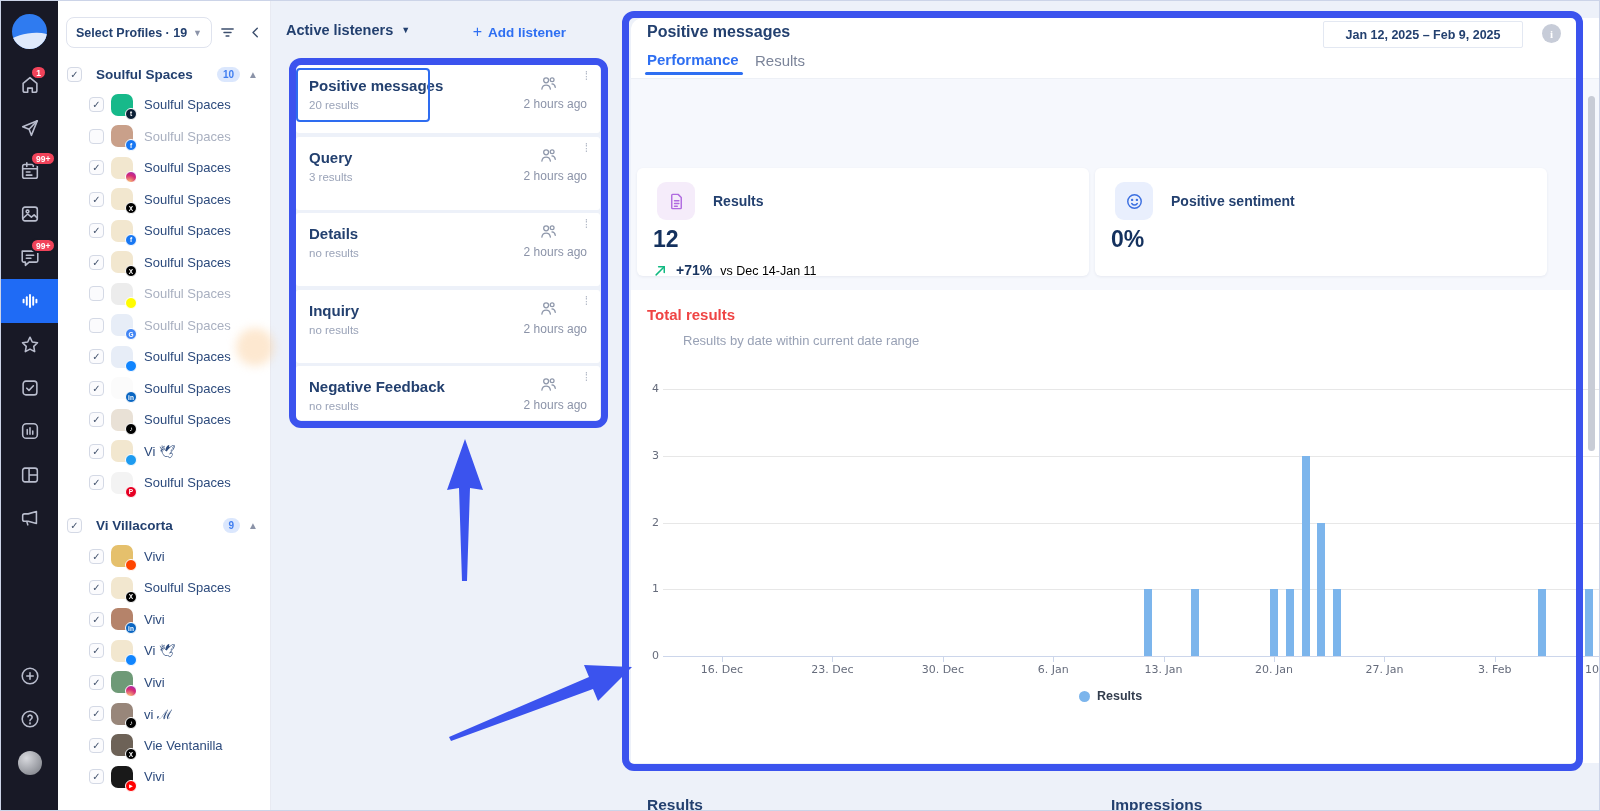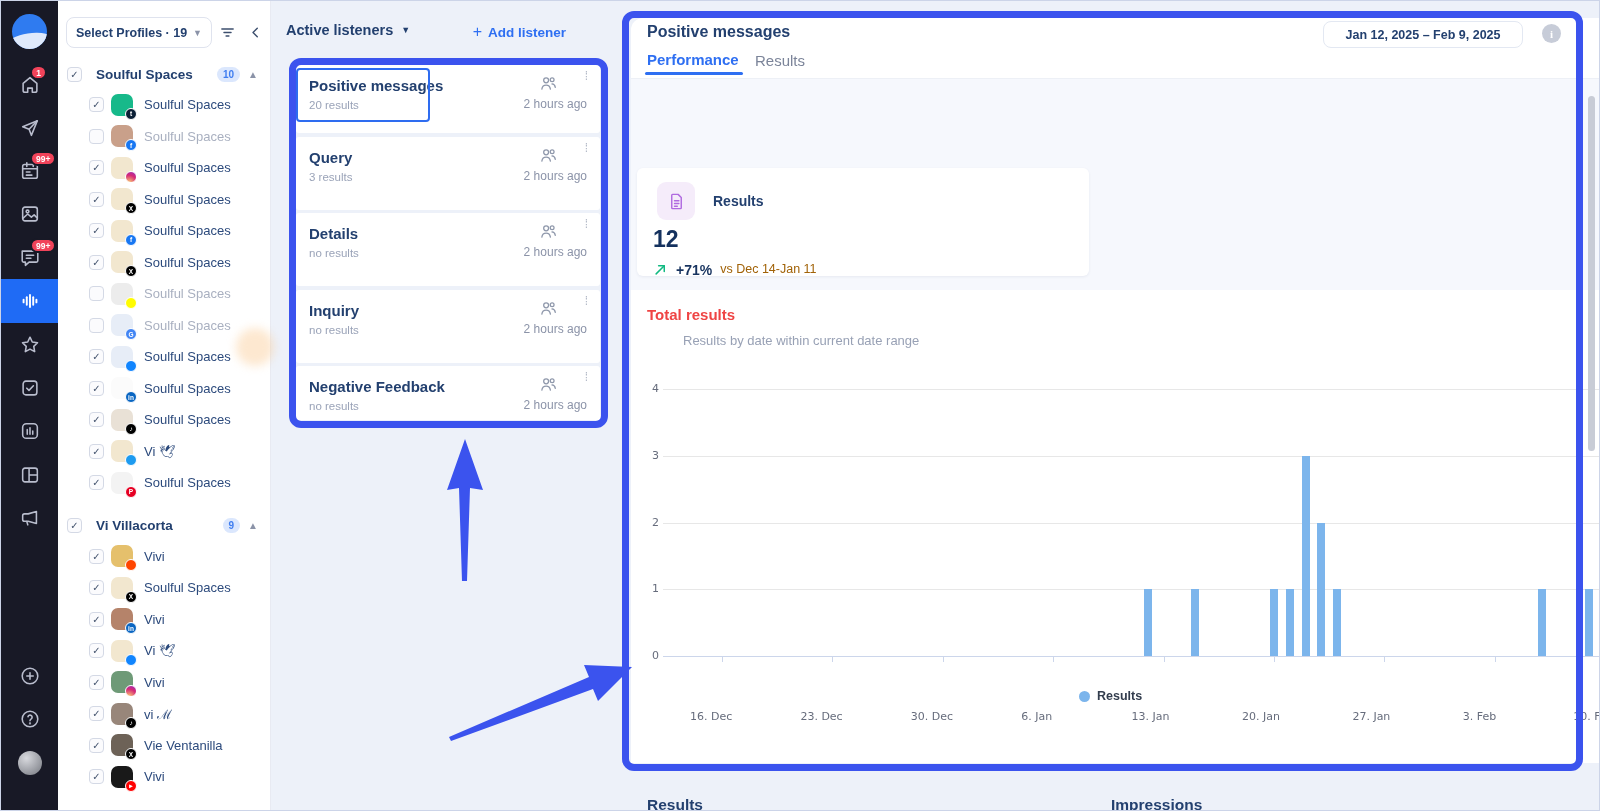--- a/index.html
+++ b/index.html
@@ -63,44 +63,44 @@
   
   .main { position:absolute; left:630px; top:17px; width:970px; height:745px; background:#fff; border-radius:12px 0 0 12px; }
   .m-title { position:absolute; left:16px; top:5px; font-size:16px; font-weight:700; color:#23406f; }
   .tab { position:absolute; font-size:15px; font-weight:700; cursor:pointer; }
   .tab.on { left:16px; top:33px; color:#2e6ff2; }
   .tab.off { left:124px; top:34px; color:#7b8499; font-weight:400; }
   .tab-underline { position:absolute; left:14px; top:54px; width:98px; height:3px; background:#2e6ff2; border-radius:2px; }
   .m-divider { position:absolute; left:0; top:60px; width:100%; height:1px; background:#edf0f6; }
   .m-body { position:absolute; left:0; top:61px; width:100%; height:684px; background:#f6f8fd; }
   .date-chip { position:absolute; left:692px; top:3px; width:200px; height:27px; background:#fff; border:1px solid #e3e8f2;
-    border-radius:8px; display:flex; align-items:center; justify-content:center; font-size:12.5px; font-weight:700; color:#23406f; cursor:pointer; }
+    border-radius:2px; display:flex; align-items:center; justify-content:center; font-size:12.5px; font-weight:700; color:#23406f; cursor:pointer; }
   .info-dot { position:absolute; left:911px; top:6px; width:19px; height:19px; border-radius:50%; background:#c7ccd8;
     color:#fff; font-size:11px; font-weight:700; display:flex; align-items:center; justify-content:center; font-family:"Liberation Serif",serif; cursor:pointer; }
   .stat-card { position:absolute; top:89px; width:452px; height:108px; background:#fff; border-radius:6px;
     box-shadow:0 1px 3px rgba(25,39,80,0.07); }
   .stat-card.c1 { left:6px; } .stat-card.c2 { left:464px; }
   .chip { position:absolute; left:20px; top:14px; width:38px; height:38px; border-radius:9px; display:flex; align-items:center; justify-content:center; }
   .chip.purple { background:#f5ecfa; color:#b06ae0; } .chip.blue { background:#e9effd; color:#3b6fe0; }
   .chip svg { width:19px; height:19px; }
   .stat-label { position:absolute; left:76px; top:25px; font-size:14px; font-weight:700; color:#23406f; }
   .stat-value { position:absolute; left:16px; top:58px; font-size:23px; font-weight:700; color:#14315e; }
-  .trend { position:absolute; left:16px; top:94px; display:flex; align-items:flex-start; gap:8px; }
+  .trend { position:absolute; left:16px; top:94px; display:flex; align-items:flex-end; gap:8px; }
   .trend svg { width:15px; height:15px; color:#10b981; }
   .trend .pct { font-size:14px; font-weight:700; color:#17335f; }
-  .trend .note { font-size:12.5px; color:#a16207; }
+  .trend .note { font-size:12.5px; color:#000000; }
   .chart-section { position:absolute; left:0; top:211px; width:100%; height:473px; background:#fff; }
   .cs-title { position:absolute; left:16px; top:227px; font-size:15px; font-weight:700; color:#ef4444; }
   .cs-sub { position:absolute; left:16px; top:254px; font-size:13px; color:#98a1b5;margin-left:36px; }
   #chart { position:absolute; left:0; top:0; width:100%; height:100%; font-family:"DejaVu Sans", sans-serif; }
   .gline { position:absolute; left:32px; width:938px; height:1px; background:#e7e7e7; }
   .xaxis { position:absolute; left:32px; width:938px; height:1px; background:#ccd6eb; }
   .ylab { position:absolute; width:22px; text-align:right; font-size:11px; color:#666c7c; }
   .xtick { position:absolute; width:1px; height:6px; background:#ccd6eb; }
-  .xlab { position:absolute; width:64px; text-align:left; font-size:11px; color:#666c7c;margin-top:47px; }
+  .xlab { position:absolute; width:64px; text-align:center; font-size:11px; color:#666c7c; }
   .bar { position:absolute; width:8px; background:#74b1ea; }
   .legend { position:absolute; left:448px; top:610px; display:flex; align-items:center; gap:7px; cursor:pointer; }
   .legend .dot { width:11px; height:11px; border-radius:50%; background:#7cb5ec; }
   .legend .txt { font-size:12.5px; font-weight:700; color:#333d4e; }
   .bottom-h { position:absolute; top:717px; font-size:15.5px; font-weight:700; color:#23406f; }
   .bh-left { left:16px; } .bh-right { left:480px; }
   
   .scroll-thumb { position:absolute; left:1587px; top:95px; width:7px; height:355px; background:#c8ccd6; border-radius:4px; z-index:6; cursor:pointer; }
   
   .ann { position:absolute; border:7px solid #3b53ee; border-radius:12px; z-index:8; pointer-events:none; }
@@ -498,20 +498,32 @@
         <div class="trend">
           <svg viewBox="0 0 24 24" fill="none" stroke="currentColor" stroke-width="2.4" stroke-linecap="round" stroke-linejoin="round">
               <line x1="5" y1="19" x2="18" y2="6"></line>
               <polyline points="9,6 18,6 18,15"></polyline>
             </svg>
           <span class="pct">+71%</span>
           <span class="note">vs Dec 14-Jan 11</span>
         </div>
       </div>
 
+      <div class="stat-card c2">
+        <div class="chip blue">
+          <svg viewBox="0 0 24 24" fill="none" stroke="currentColor" stroke-width="1.8" stroke-linecap="round">
+              <circle cx="12" cy="12" r="8.5"></circle>
+              <circle cx="9" cy="10" r="0.6" fill="currentColor"></circle>
+              <circle cx="15" cy="10" r="0.6" fill="currentColor"></circle>
+              <path d="M8.5 14.5c1 1.3 2.2 2 3.5 2s2.5-.7 3.5-2"></path>
+            </svg>
+        </div>
+        <div class="stat-label">Positive sentiment</div>
+        <div class="stat-value">0%</div>
+      </div>
 
       <div class="cs-title">Total results</div>
       <div class="cs-sub">Results by date within current date range</div>
       <div id="chart">
           <div class="ylab" style="left: 6px; top: 570px;">0</div>
           <div class="gline" style="top: 510.25px;"></div>
           <div class="ylab" style="left: 6px; top: 503.25px;">1</div>
           <div class="gline" style="top: 443.5px;"></div>
           <div class="ylab" style="left: 6px; top: 436.5px;">2</div>
           <div class="gline" style="top: 376.75px;"></div>

